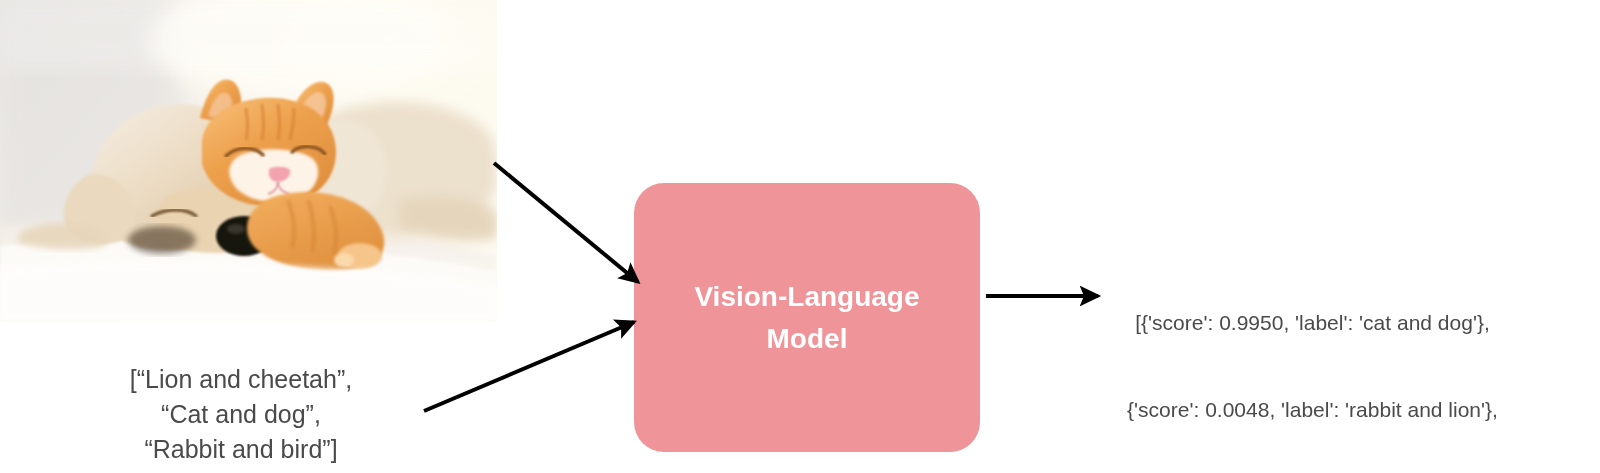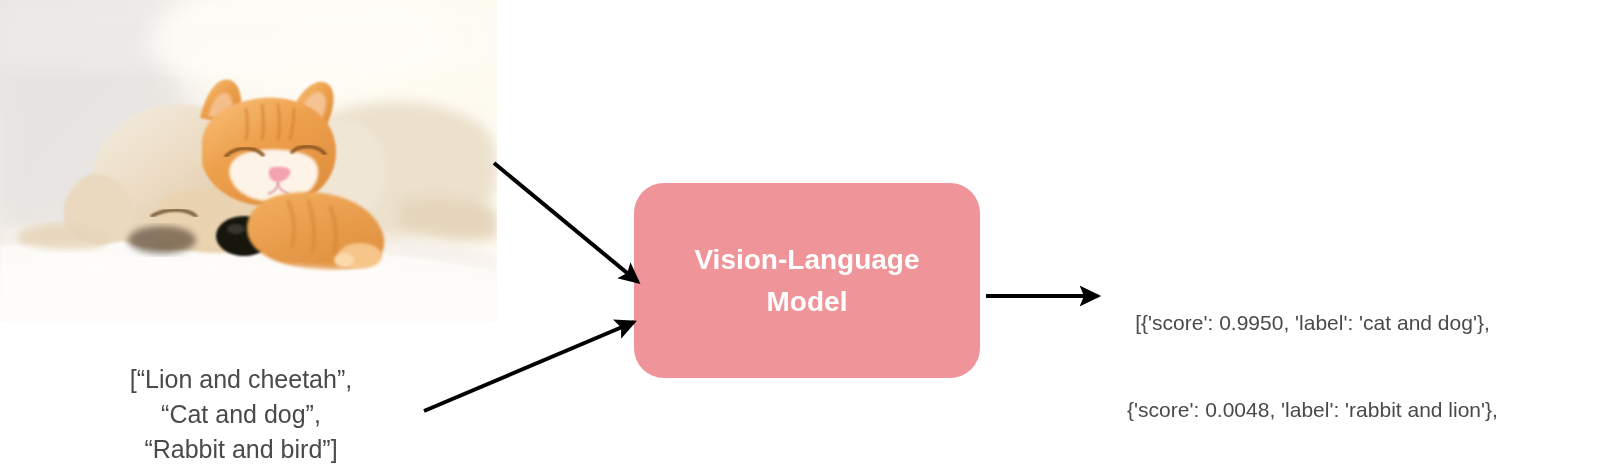--- a/index.html
+++ b/index.html
@@ -42,21 +42,21 @@
     color: #4a4a4a;
     white-space: pre;
   }
 
   
   #model-box {
     position: absolute;
     left: 634px;
     top: 183px;
     width: 346px;
-    height: 195px;
+    height: 269px;
     background: #ef9499;
     border-radius: 30px;
     display: flex;
     align-items: center;
     justify-content: center;
   }
   #model-box-label {
     color: #ffffff;
     font-size: 28px;
     font-weight: bold;

